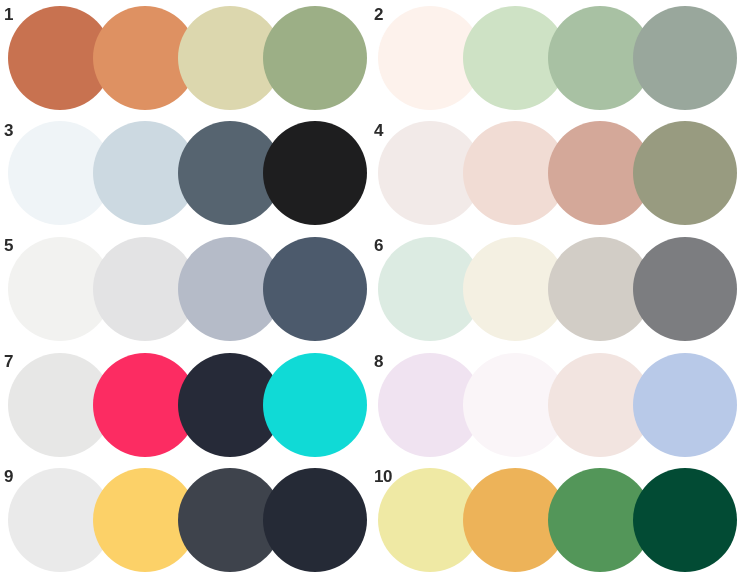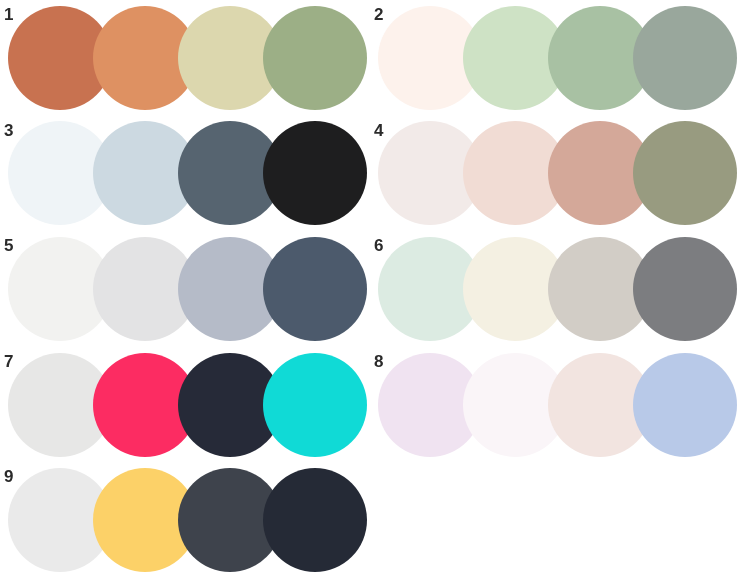--- a/index.html
+++ b/index.html
@@ -135,13 +135,22 @@
     </div>
     <div class="palette-row">
       <div class="palette-index">9</div>
       <div class="swatch-strip">
         <div class="swatch s0" style="background-color: rgb(234, 234, 234);"></div>
         <div class="swatch s1" style="background-color: rgb(252, 209, 104);"></div>
         <div class="swatch s2" style="background-color: rgb(62, 67, 76);"></div>
         <div class="swatch s3" style="background-color: rgb(37, 42, 54);"></div>
       </div>
     </div>
+    <div class="palette-row">
+      <div class="palette-index">10</div>
+      <div class="swatch-strip">
+        <div class="swatch s0" style="background-color: rgb(239, 233, 164);"></div>
+        <div class="swatch s1" style="background-color: rgb(237, 179, 89);"></div>
+        <div class="swatch s2" style="background-color: rgb(83, 150, 89);"></div>
+        <div class="swatch s3" style="background-color: rgb(2, 75, 52);"></div>
+      </div>
+    </div>
   </div>
 
 </body></html>

